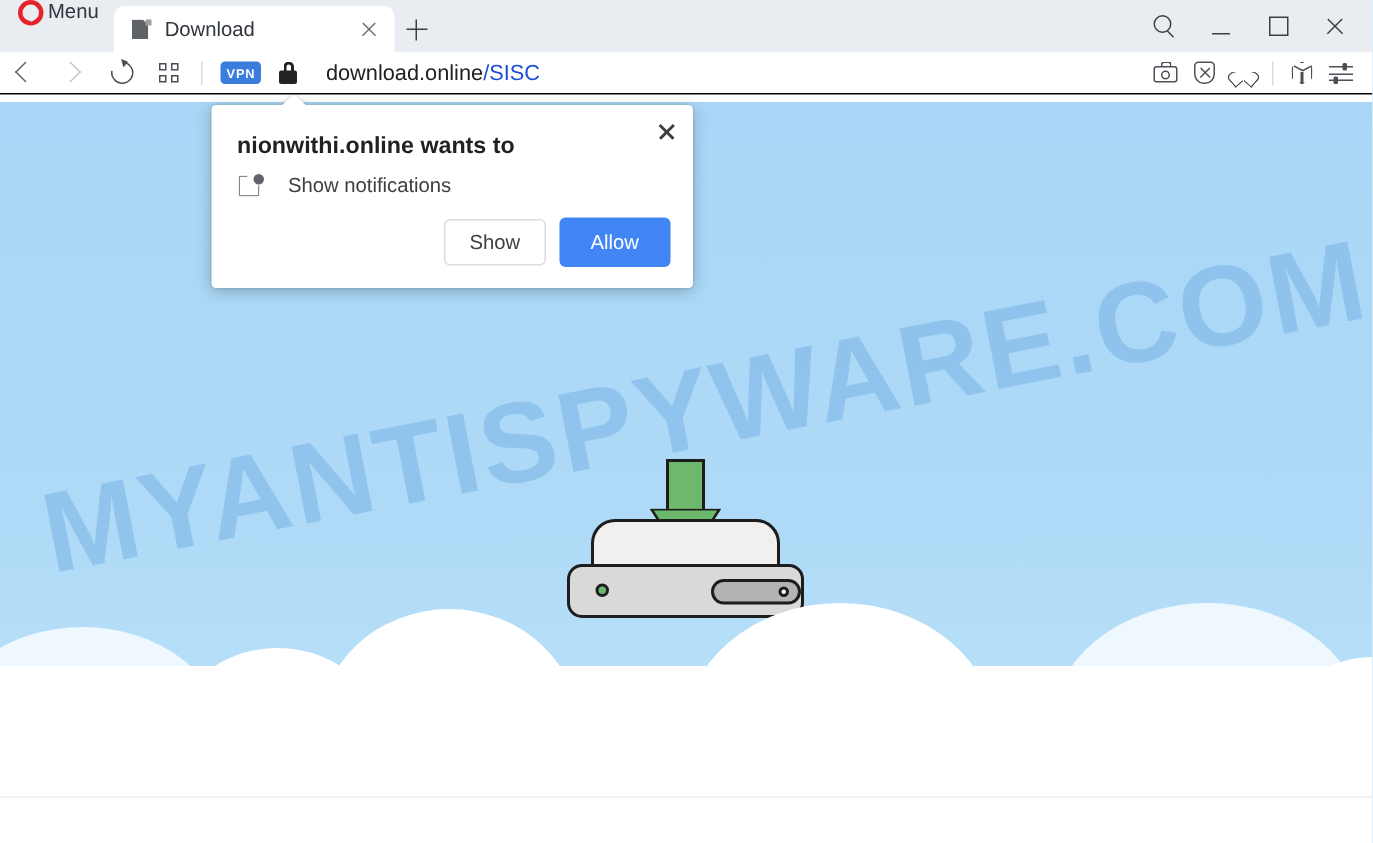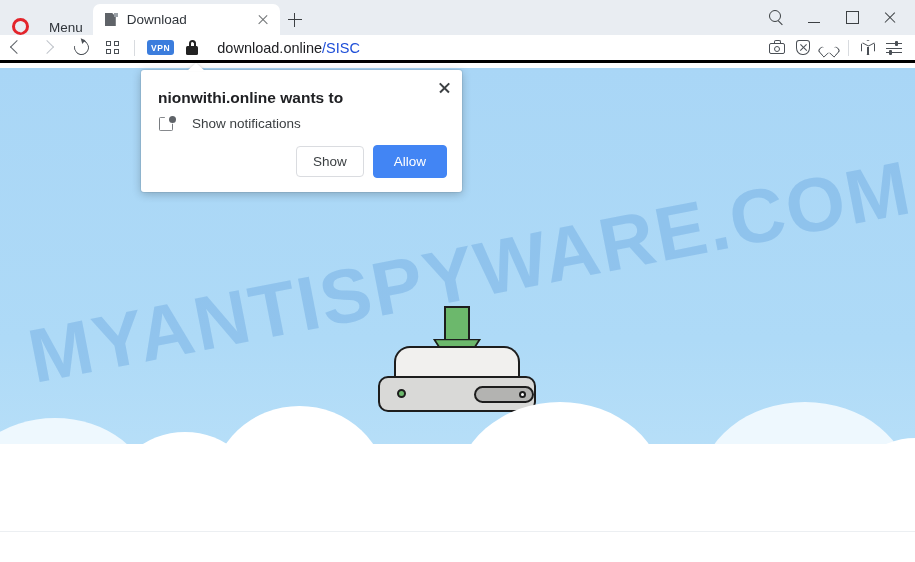--- a/index.html
+++ b/index.html
@@ -9,21 +9,21 @@
     background:#ffffff;
   }
   .window{position:relative;width:915px;height:562px;background:#fff;overflow:hidden;}
 
   
   .tabstrip{
     position:absolute;left:0;top:0;width:915px;height:35px;
     background:#e9edf2;display:flex;align-items:flex-end;
   }
   .menu-btn{
-    display:flex;align-items:flex-end;gap:20px;height:35px;
+    display:flex;align-items:flex-start;gap:3px;height:35px;
     padding:0 10px 0 12px;cursor:pointer;
   }
   .opera-logo{
     width:17px;height:17px;border-radius:50%;
     border:3.2px solid #e3242b;box-sizing:border-box;
     position:relative;
   }
   .opera-logo:after{
     content:"";position:absolute;left:50%;top:50%;
     transform:translate(-50%,-50%);
@@ -85,21 +85,21 @@
   .wt-close .x1,.wt-close .x2{
     position:absolute;left:12px;top:16.5px;width:14px;height:1.4px;background:#3c4043;
   }
   .wt-close .x1{transform:rotate(45deg);}
   .wt-close .x2{transform:rotate(-45deg);}
 
   
   .addrbar{
     position:absolute;left:0;top:35px;width:915px;height:28px;
     background:#ffffff;display:flex;align-items:center;
-    border-bottom:3px solid #000000;box-sizing:border-box;
+    border-bottom:1px solid #000000;box-sizing:border-box;
   }
   .navbtn{width:32px;height:33px;position:relative;cursor:pointer;}
   .chev{
     position:absolute;left:12px;top:11px;width:9px;height:9px;
     border-left:1.6px solid #5f6368;border-bottom:1.6px solid #5f6368;
   }
   .chev.left{transform:rotate(45deg);}
   .chev.right{transform:rotate(-135deg);left:10px;}
   .navbtn.fwd .chev{border-color:#c0c5cb;}
   .reload{

